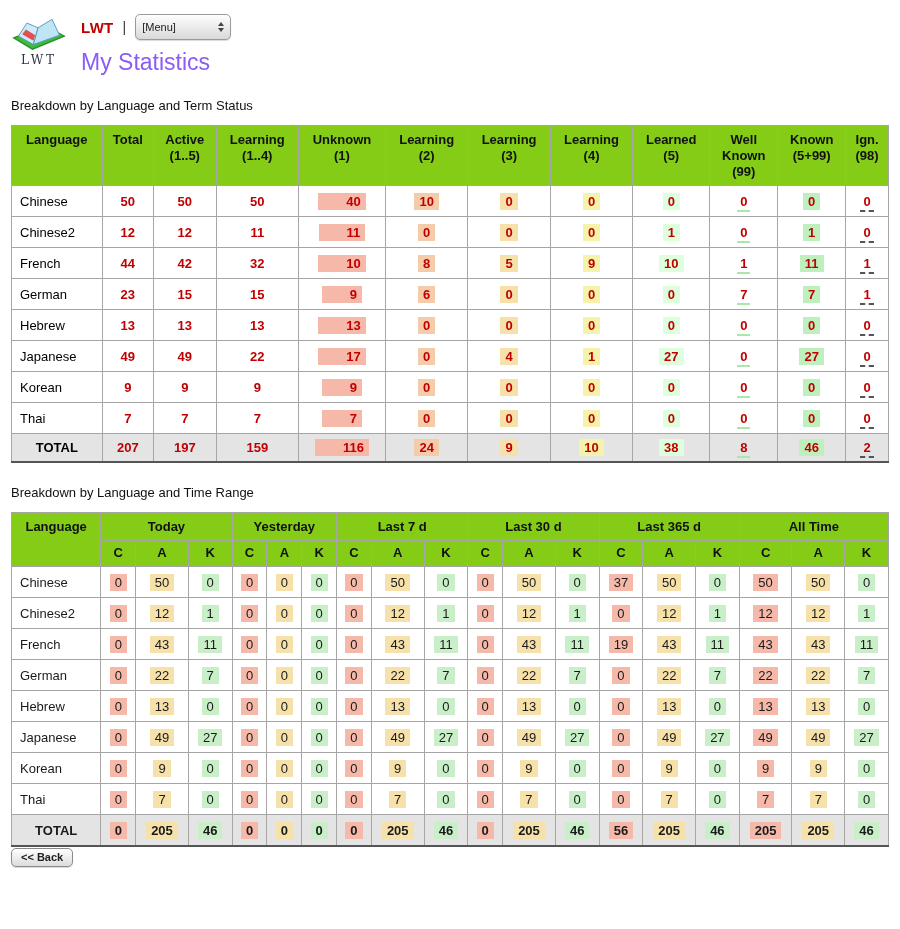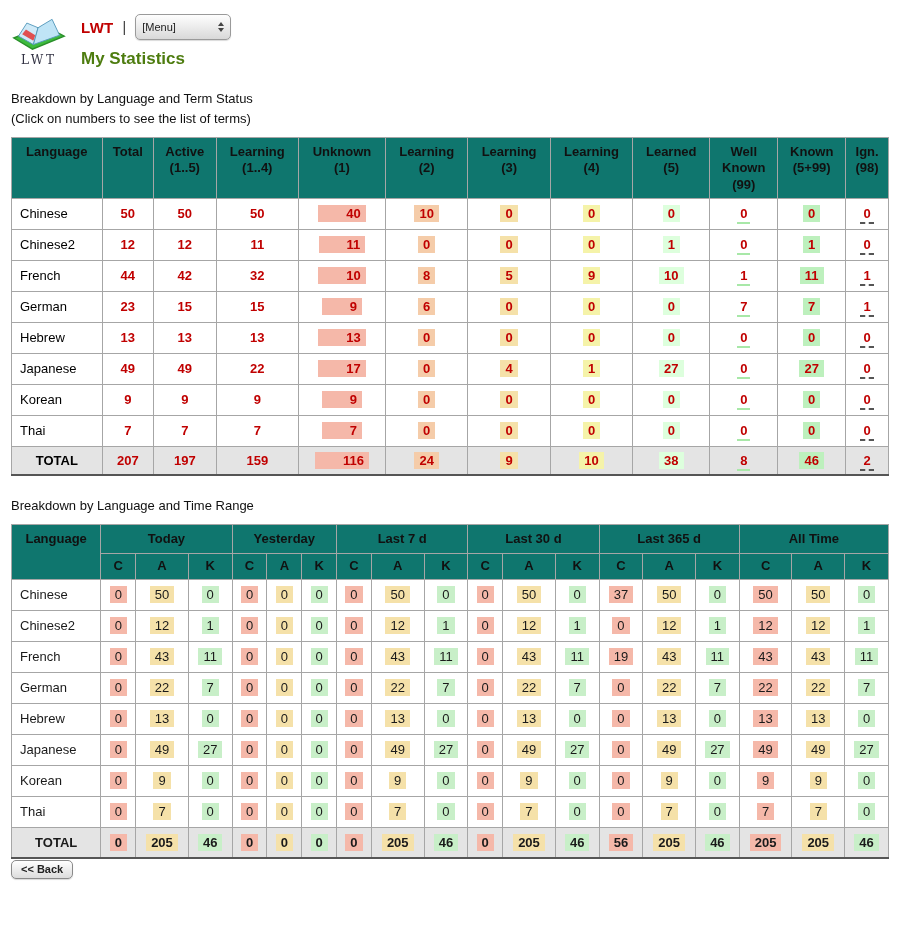--- a/index.html
+++ b/index.html
@@ -23,31 +23,31 @@
     border: 1px solid #9a9a9a; border-radius: 5px;
     background: linear-gradient(#fefefe, #d9d9d9);
     display: flex; align-items: center; justify-content: space-between;
     padding: 12px 6px; font-size: 11px; color: #222; cursor: pointer;
     box-shadow: 0 1px 1px rgba(0,0,0,.15);
   }
   .arrows { display: flex; flex-direction: column; gap: 2px; margin-left: 10px; }
   .arrows i { display: block; width: 0; height: 0; border-left: 3px solid transparent; border-right: 3px solid transparent; }
   .arrows .up { border-bottom: 4px solid #444; }
   .arrows .down { border-top: 4px solid #444; }
-  .page-title { font-size: 17px; font-weight: bold; color: #4d7c0f; }
+  .page-title { font-size: 23px; font-weight: normal; color: #8b5cf6; }
 
   
   .section-heading { font-weight: normal; font-size: 13px; line-height: 1.5; margin: 20px 0 9px 0; }
 
   
   table { width: 100%; border-collapse: collapse; font-size: 13px; }
   th, td { border: 1px solid #a6a6a6; padding: 5px 5px; text-align: center; }
   table { border: 1px solid #8f8f8f; border-bottom: 2px solid #555; }
   thead th {
-    background: #0f766e; font-weight: bold; vertical-align: top;
+    background: #84cc16; font-weight: bold; vertical-align: top;
     white-space: pre-line; line-height: 1.25; padding-top: 6px;
   }
   td.lang { text-align: left; padding-left: 8px; color: #000; height: 31px; }
   tr.total-row td { background: #e4e4e4; font-weight: bold; }
   td.total-label { text-align: center; font-weight: bold; color: #000; }
 
   
   .t1 td.num { color: var(--red); font-weight: bold; }
   .pill { display: inline-block; padding: 1px 5px; }
   .s1 { background: var(--s1); padding-left: 28px; }
@@ -104,21 +104,20 @@
             </span>
         </div>
       </div>
       <div class="page-title" data-interactable="false">My Statistics</div>
     </div>
   </div>
 
   
   <div class="section-heading" data-interactable="false">
     <div data-interactable="false">Breakdown by Language and Term Status</div>
-    <div data-interactable="false">(Click on numbers to see the list of terms)</div>
   </div>
 
   <table class="t1" id="table1" data-interactable="false">
     <thead data-interactable="false">
         <tr>
           <th data-interactable="false">Language</th>
           <th data-interactable="false">Total</th>
           <th data-interactable="false">Active
 (1..5)</th>
           <th data-interactable="false">Learning

